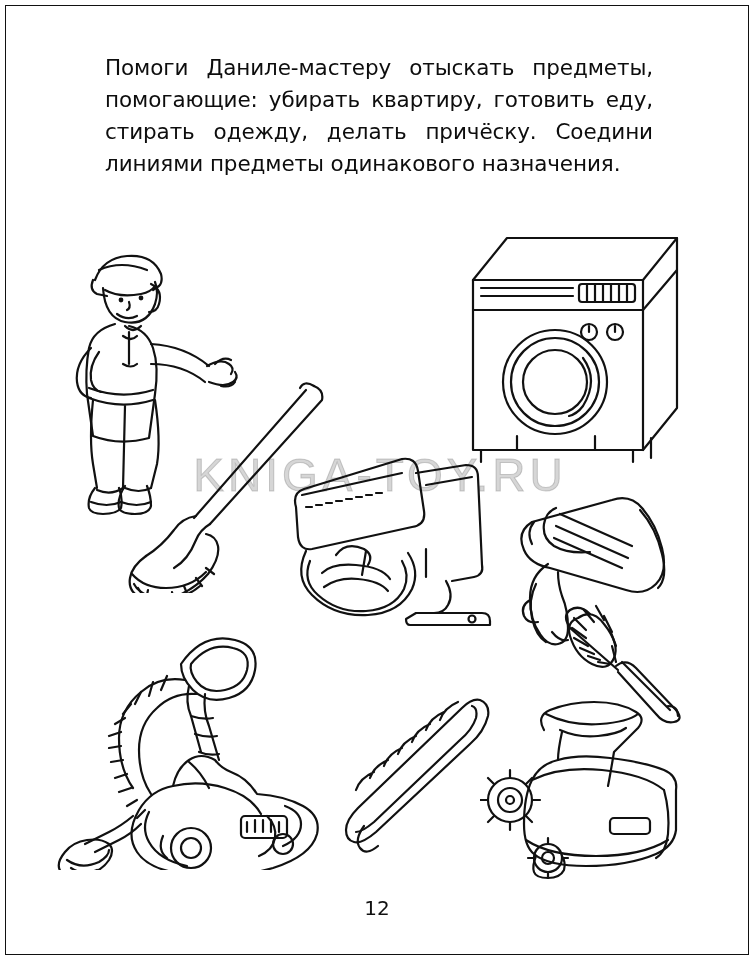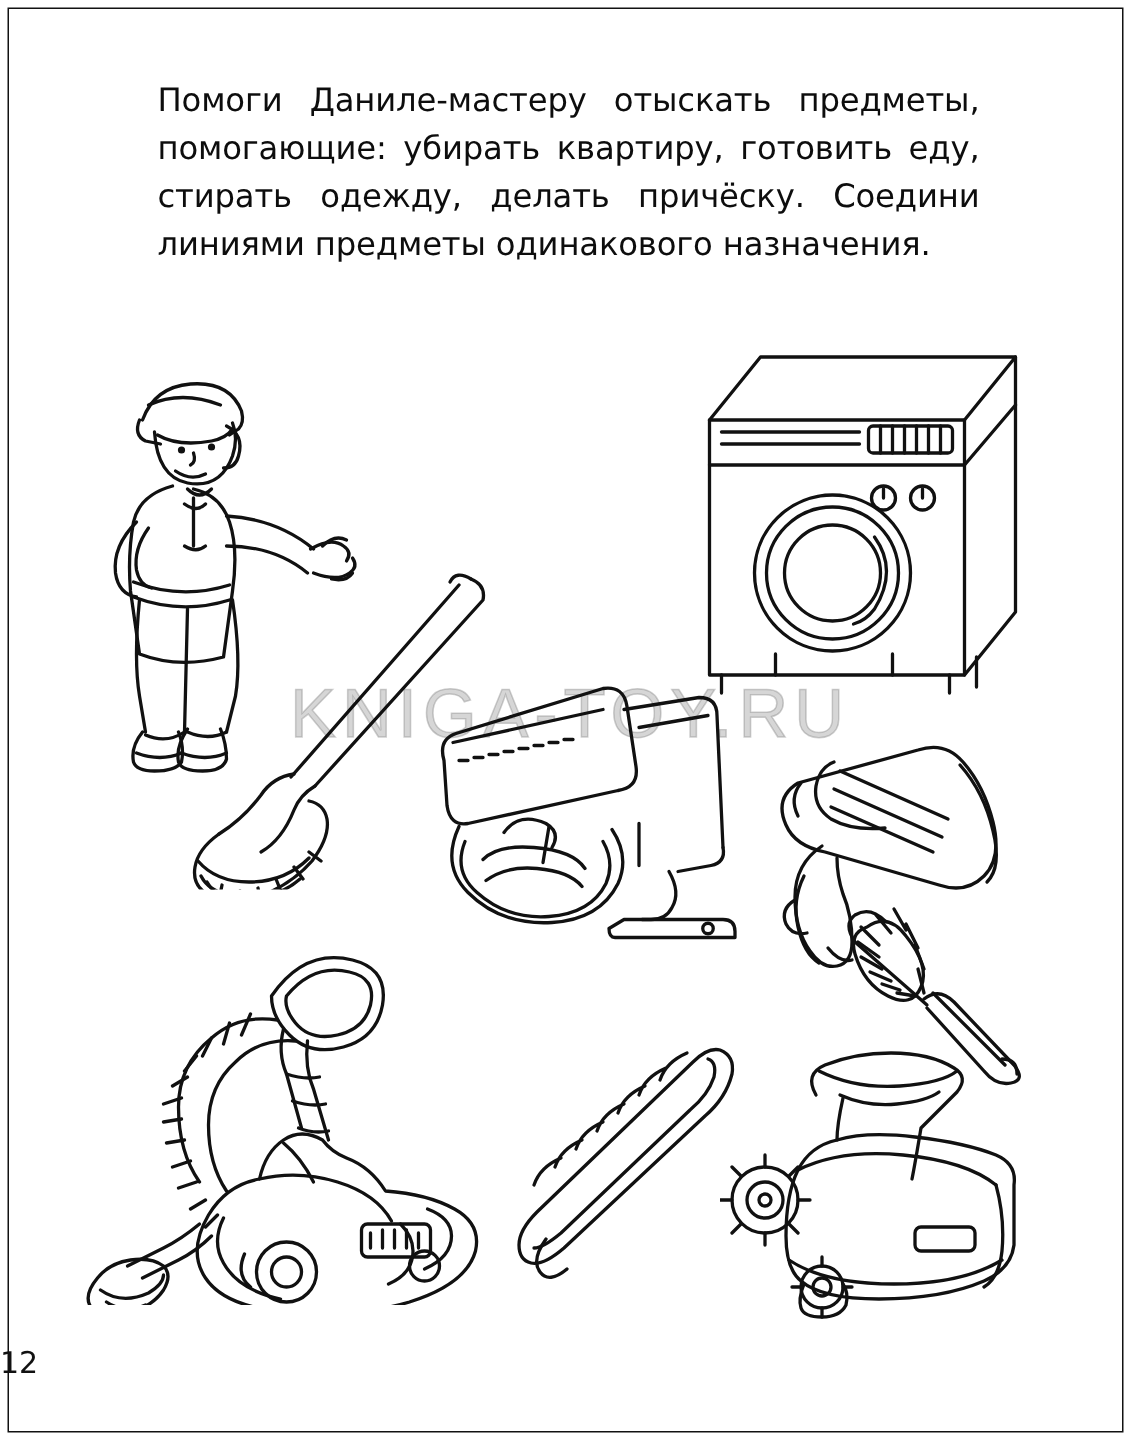--- a/index.html
+++ b/index.html
@@ -43,20 +43,21 @@
     text-align: justify;
     color: #0d0d0d;
   }
   .instructions p { margin: 0; }
 
   .page-number {
     position: absolute;
     left: 0;
     right: 0;
     top: 896px;
+    text-align: center;
     font-size: 20px;
     color: #111;
   }
 
   .watermark {
     position: absolute;
     left: 60px;
     top: 448px;
     width: 640px;
     text-align: center;

